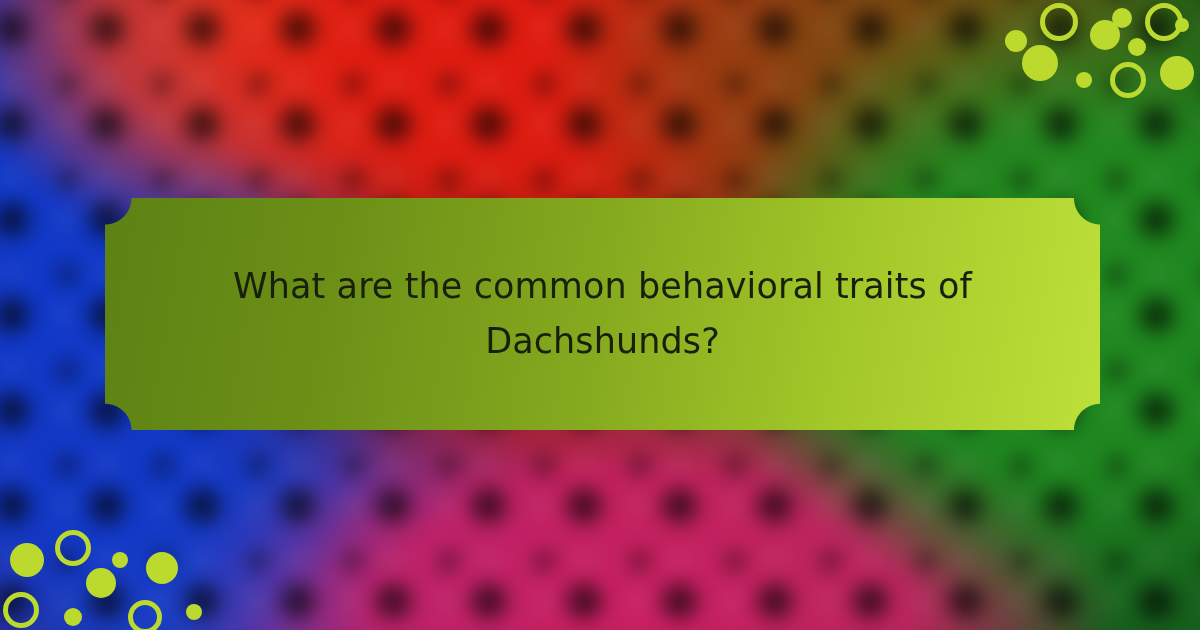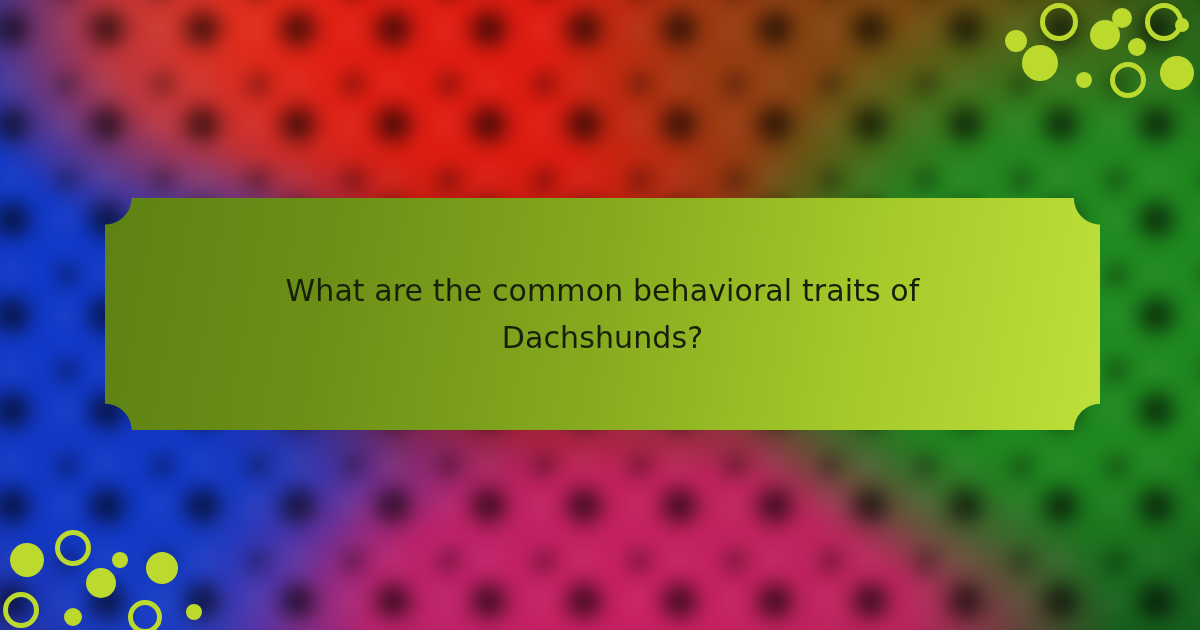--- a/index.html
+++ b/index.html
@@ -90,21 +90,21 @@
       radial-gradient(circle 26px at 100% 100%, transparent 0 26px, #000 27px) bottom right / 51% 51% no-repeat;
     display: flex;
     align-items: center;
     justify-content: center;
   }
   #question-text {
     width: 760px;
     margin: 16px;
     text-align: center;
     color: #18200c;
-    font-size: 30px;
+    font-size: 35px;
     font-weight: 400;
     line-height: 1.58;
     letter-spacing: 0.1px;
   }
 </style>
 </head>
 <body>
 
 <div id="stage">
 

